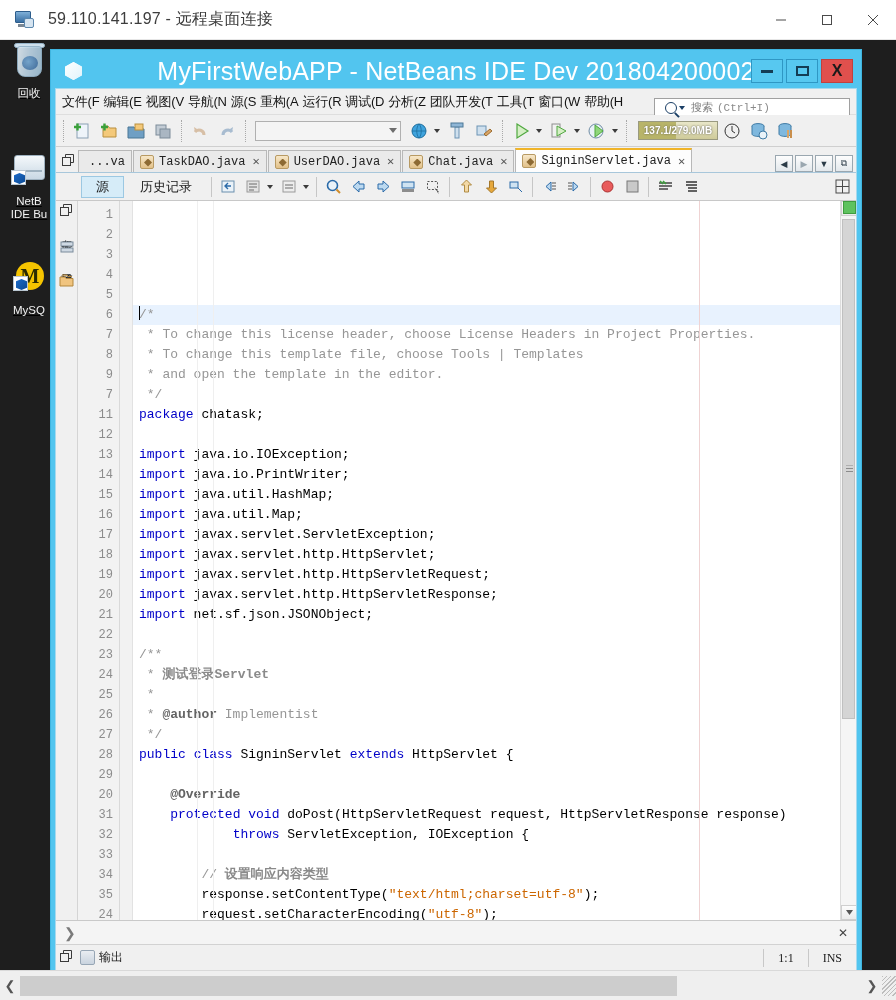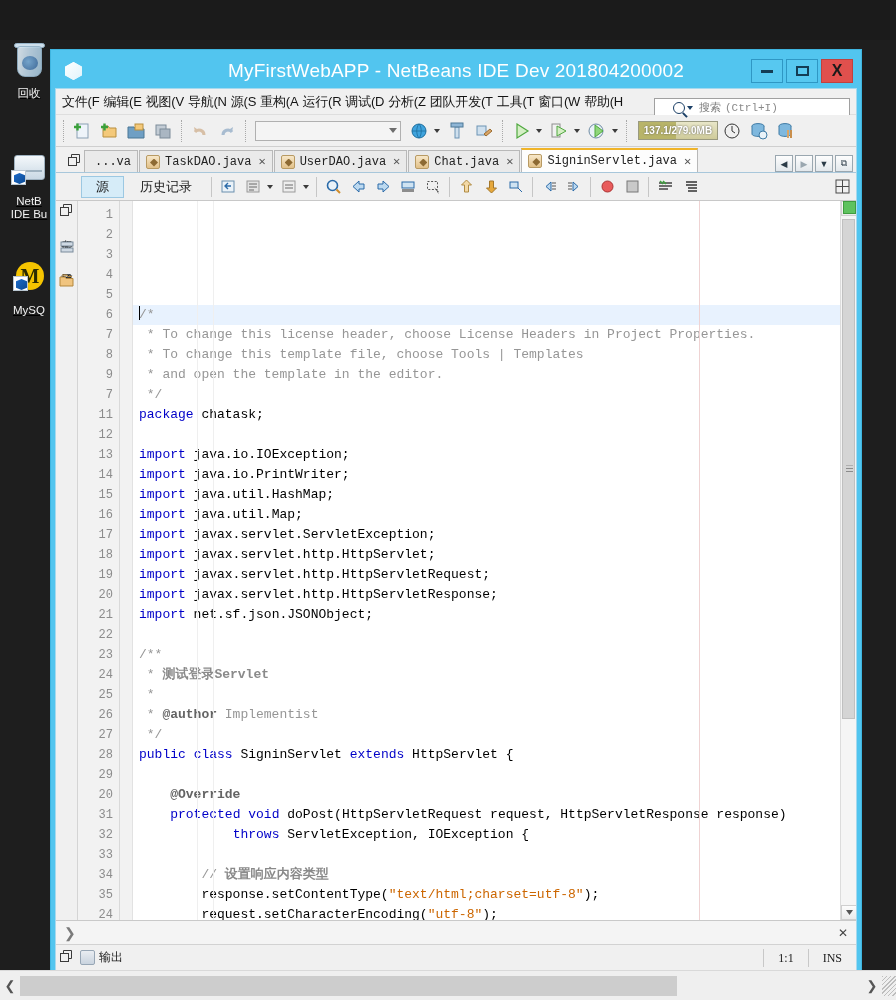--- a/index.html
+++ b/index.html
@@ -89,21 +89,21 @@
   .nb-appicon:after {
     content:""; position:absolute; left:2px; top:2px; width:17px; height:18px;
     background: linear-gradient(135deg,#ffffff,#dff3fb);
     clip-path: polygon(50% 0,100% 27%,100% 73%,50% 100%,0 73%,0 27%);
     border: 0;
   }
   .nb-appicon .hexline { position:absolute; left:2px; top:2px; width:17px; height:18px;
     clip-path: polygon(50% 0,100% 27%,100% 73%,50% 100%,0 73%,0 27%); background:#ffffff;}
   .nb-title {
     position: absolute; left: 0; right: 0; text-align: center;
-    font-size: 19px; color: #ffffff; font-weight: normal; letter-spacing: .2px;
+    font-size: 25px; color: #ffffff; font-weight: normal; letter-spacing: .2px;
     pointer-events: none;
   }
   .nb-ctrls { margin-left: auto; display: flex; gap: 3px; padding-right: 4px; z-index:2;}
   .nb-cbtn {
     width: 32px; height: 24px; border: 1px solid #2f97c4;
     display: flex; align-items: center; justify-content: center;
     background: #57c8f0;
   }
   .nb-cbtn.close { background: #e0504d; border-color: #c0413f; }
   .nb-cbtn .minus { width: 12px; height: 3px; background: #143d55; }
@@ -117,21 +117,21 @@
 
   
   .nb-menubar {
     height: 26px; background: #f0f0f0; display: flex; align-items: center;
     border-bottom: 1px solid #dedede; padding-left: 4px; font-size: 13px; color: #141414;
   }
   .nb-menu { padding: 3px 2px; white-space: nowrap; letter-spacing: -0.2px; }
   .nb-search {
     margin-left: auto; margin-right: 6px; width: 196px; height: 20px;
     background: #fff; border: 1px solid #a0a0a0; display: flex; align-items: center;
-    padding: 0 18px; font-size: 11px; color: #7a7a7a; margin-top: 12px;
+    padding: 0 10px; font-size: 11px; color: #7a7a7a; margin-top: 12px;
   }
   .mag { width:12px; height:12px; border:1.6px solid #1b3f66; border-radius:50%;
     position:relative; flex:0 0 auto; }
   .mag:after { content:""; position:absolute; right:-4px; bottom:-3px; width:6px; height:1.8px;
     background:#1b3f66; transform: rotate(45deg); }
   .mini-caret { width:0;height:0;border-left:3px solid transparent;border-right:3px solid transparent;
     border-top:4px solid #1b3f66; margin-left:2px;}
   .search-ph { margin-left: 6px; font-family:"Liberation Sans",sans-serif; }
   .search-ph .kb { font-family: "Liberation Mono", monospace; color:#8a8a8a; margin-left:4px;}
 
@@ -156,21 +156,21 @@
     border: 1px solid #9a9a80; position: relative; overflow:hidden;
     font: bold 10px "Liberation Sans", sans-serif; color: #ffffff;
     display:flex; align-items:center; justify-content:center;
   }
   .mem-bar .fill { position:absolute; left:0; top:0; bottom:0; width:48%; background: #b8b469; }
   .mem-bar span { position:relative; z-index:2; text-shadow: 0 0 2px #555; }
 
   
   .nb-tabrow {
     height: 26px; background: #f0f0f0; display: flex; align-items: flex-end;
-    padding-left: 8px; border-bottom: 1px solid #a8c7db;
+    padding-left: 2px; border-bottom: 1px solid #a8c7db;
   }
   .tabrow-icon { width:20px; height:24px; display:flex; align-items:center; justify-content:center;}
   .ftab {
     height: 22px; display: flex; align-items: center; padding: 0 6px; gap: 5px;
     background: #eaeaea; border: 1px solid #b8b8b8; border-bottom: none;
     font: 12px "Liberation Mono", monospace; color: #222; margin-right: 1px;
   }
   .ftab.active { background: #fdfdfd; border-top: 2px solid #f0b429; height: 24px; }
   .ftab .jicon { width: 14px; height: 14px; background: linear-gradient(#f7e7c8,#e2c189);
     border: 1px solid #b89a63; border-radius: 2px; position: relative; flex:0 0 auto;}
@@ -262,20 +262,46 @@
   .hs-track { flex:1; height: 20px; background: #efefef; position:relative; }
   .hs-thumb { position:absolute; left:0; top:0; height:20px; width: 78%; background:#cdcdcd; }
   .grip-dots { width:14px; height:20px; background:
      repeating-linear-gradient(135deg,#bdbdbd 0 1px, transparent 1px 3px); }
 </style>
 </head>
 <body>
 
 <div id="root">
 
+  <div class="rdp-titlebar">
+    <div class="rdp-icon">
+      <div class="scr"></div>
+        <div class="base"></div>
+        <div class="plug"></div>
+    </div>
+    <div class="rdp-title">59.110.141.197 - 远程桌面连接</div>
+    <div class="rdp-ctrls">
+      <div class="rdp-btn">
+        <svg width="14" height="14" viewBox="0 0 14 14">
+            <line x1="2" y1="7" x2="12" y2="7" stroke="#4a4a4a" stroke-width="1"></line>
+          </svg>
+      </div>
+      <div class="rdp-btn">
+        <svg width="14" height="14" viewBox="0 0 14 14">
+            <rect x="2.5" y="2.5" width="9" height="9" fill="none" stroke="#4a4a4a" stroke-width="1"></rect>
+          </svg>
+      </div>
+      <div class="rdp-btn close">
+        <svg width="14" height="14" viewBox="0 0 14 14">
+            <line x1="2" y1="2" x2="12" y2="12" stroke="#4a4a4a" stroke-width="1"></line>
+            <line x1="12" y1="2" x2="2" y2="12" stroke="#4a4a4a" stroke-width="1"></line>
+          </svg>
+      </div>
+    </div>
+  </div>
 
   <div class="desktop">
 
     <div class="desktop-icons">
       <div class="dicon" style="margin-top:4px;">
         <div class="glyph">
           <div class="bin-lid"></div>
             <div class="bin"></div>
         </div>
         <div class="label">回收</div>

